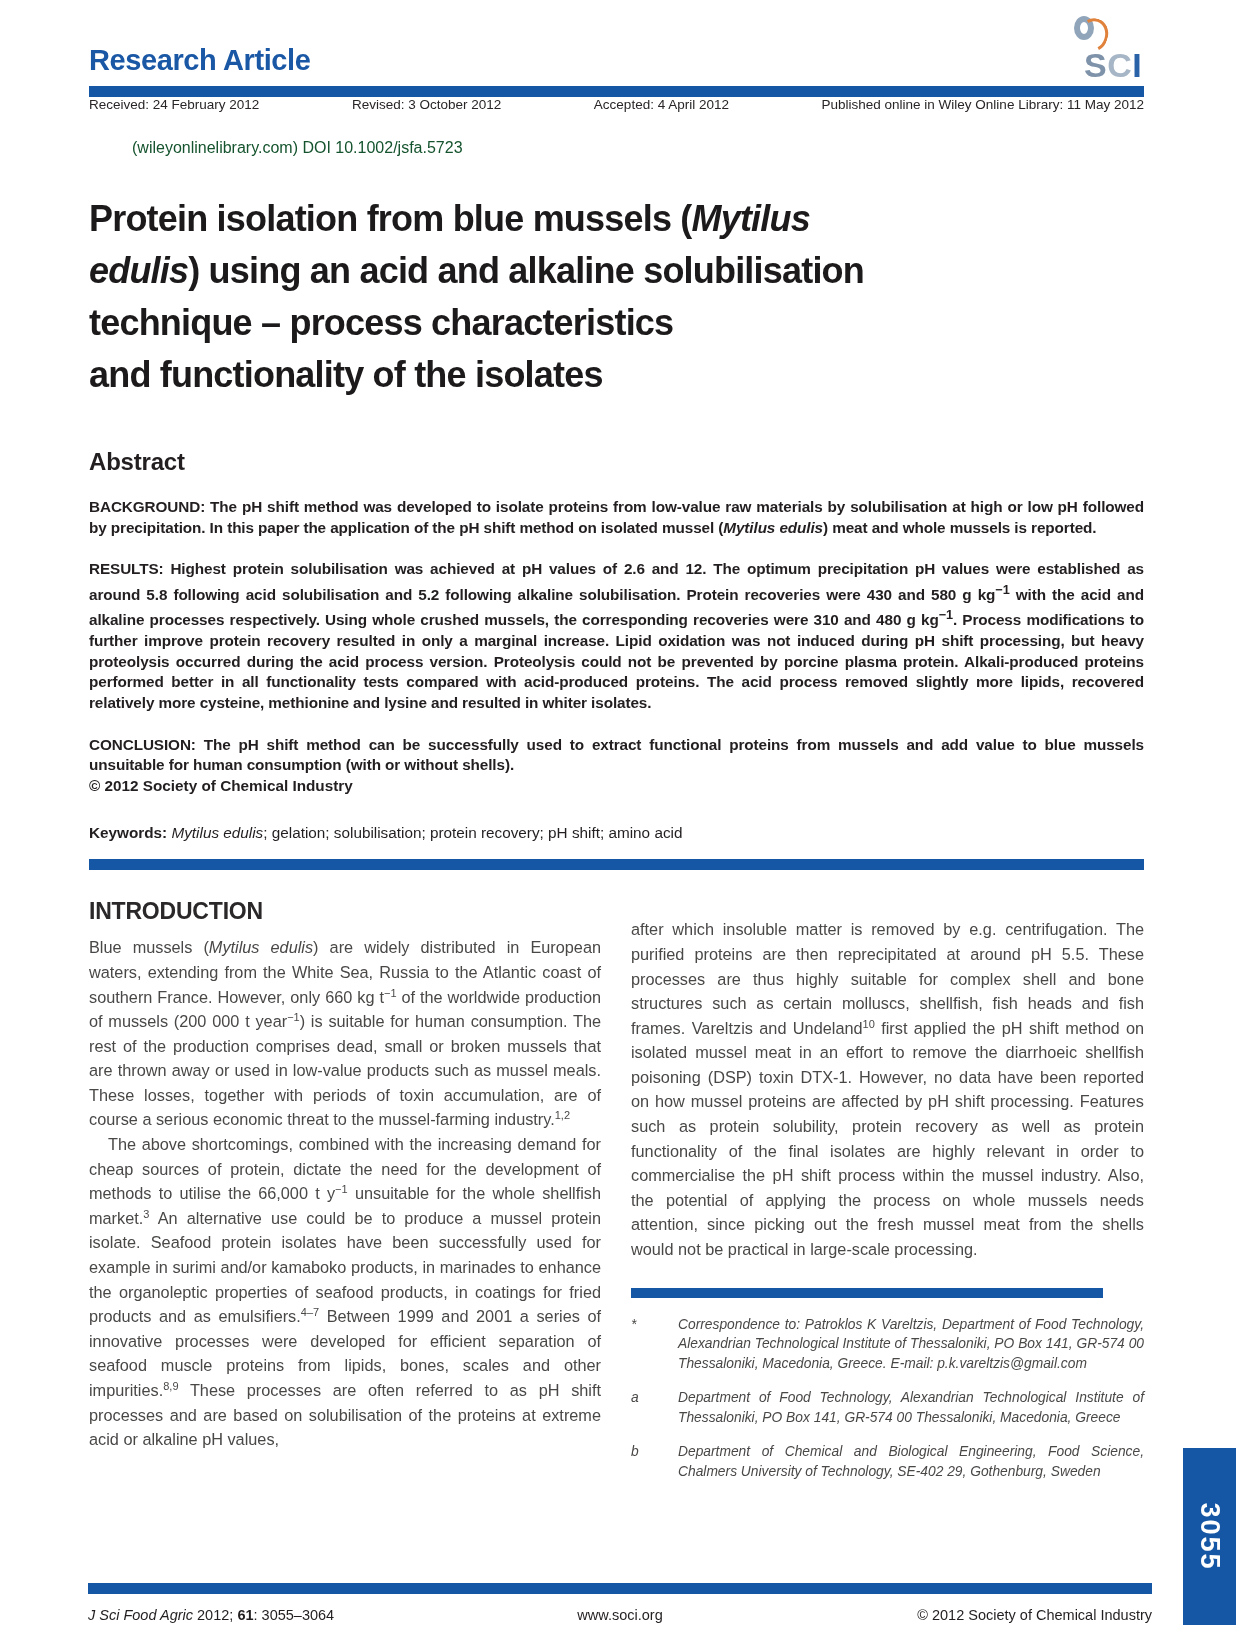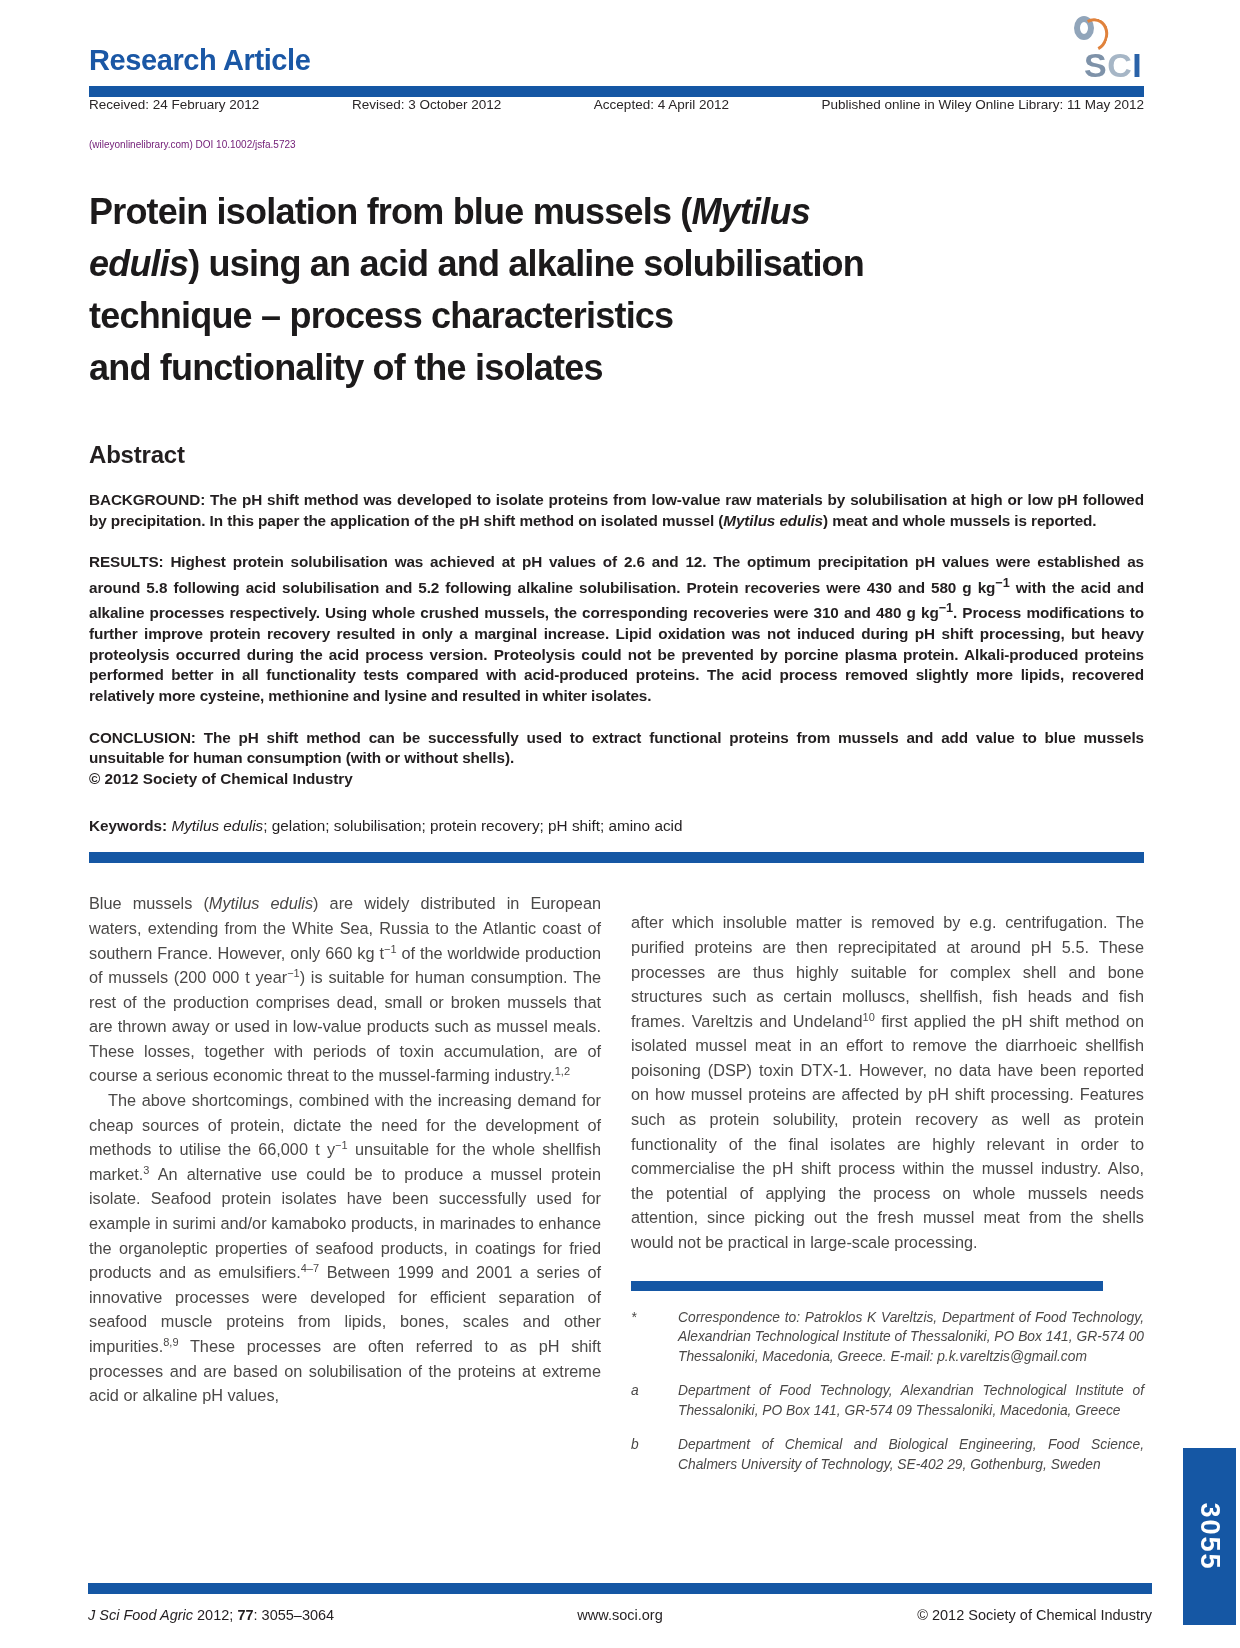--- a/index.html
+++ b/index.html
@@ -67,21 +67,21 @@
   .sci-i { color: #2a62a8; }
 
   .blue-bar { height: 11px; background: #1557a4; margin-top: 9px; }
 
   .dates-row {
     display: flex;
     justify-content: space-between;
     font-size: 13.5px;
     color: #2a2627;
   }
-  .doi-line { margin-top: 27px; font-size: 10px; color: #701a75; }
+  .doi-line { margin-top: 27px; font-size: 16px; color: #14532d; margin-left: 43px; }
 
   
   .article-title {
     margin-top: 36px;
     font-size: 36px;
     font-weight: 700;
     line-height: 52px;
     letter-spacing: -0.8px;
     color: #1c1a1b;
   }
@@ -230,50 +230,51 @@
     <p class="abstract-para">BACKGROUND: The pH shift method was developed to isolate proteins from low-value raw materials by solubilisation at high or low pH followed by precipitation. In this paper the application of the pH shift method on isolated mussel (<i>Mytilus edulis</i>) meat and whole mussels is reported.</p>
     <p class="abstract-para">RESULTS: Highest protein solubilisation was achieved at pH values of 2.6 and 12. The optimum precipitation pH values were established as around 5.8 following acid solubilisation and 5.2 following alkaline solubilisation. Protein recoveries were 430 and 580 g kg<sup>−1</sup> with the acid and alkaline processes respectively. Using whole crushed mussels, the corresponding recoveries were 310 and 480 g kg<sup>−1</sup>. Process modifications to further improve protein recovery resulted in only a marginal increase. Lipid oxidation was not induced during pH shift processing, but heavy proteolysis occurred during the acid process version. Proteolysis could not be prevented by porcine plasma protein. Alkali-produced proteins performed better in all functionality tests compared with acid-produced proteins. The acid process removed slightly more lipids, recovered relatively more cysteine, methionine and lysine and resulted in whiter isolates.</p>
     <p class="abstract-para">CONCLUSION: The pH shift method can be successfully used to extract functional proteins from mussels and add value to blue mussels unsuitable for human consumption (with or without shells).</p>
     <div class="copyright-line">© 2012 Society of Chemical Industry</div>
     <div class="keywords-line"><b>Keywords:</b> <i>Mytilus edulis</i>; gelation; solubilisation; protein recovery; pH shift; amino acid</div>
 
     <div class="rule-bar"></div>
 
     <div class="columns">
       <div class="col-left">
+        <h3 class="section-heading">INTRODUCTION</h3>
         <p class="body-para">Blue mussels (<i>Mytilus edulis</i>) are widely distributed in European waters, extending from the White Sea, Russia to the Atlantic coast of southern France. However, only 660 kg t<sup>−1</sup> of the worldwide production of mussels (200 000 t year<sup>−1</sup>) is suitable for human consumption. The rest of the production comprises dead, small or broken mussels that are thrown away or used in low-value products such as mussel meals. These losses, together with periods of toxin accumulation, are of course a serious economic threat to the mussel-farming industry.<sup>1,2</sup></p>
         <p class="body-para para-indent">The above shortcomings, combined with the increasing demand for cheap sources of protein, dictate the need for the development of methods to utilise the 66,000 t y<sup>−1</sup> unsuitable for the whole shellfish market.<sup>3</sup> An alternative use could be to produce a mussel protein isolate. Seafood protein isolates have been successfully used for example in surimi and/or kamaboko products, in marinades to enhance the organoleptic properties of seafood products, in coatings for fried products and as emulsifiers.<sup>4–7</sup> Between 1999 and 2001 a series of innovative processes were developed for efficient separation of seafood muscle proteins from lipids, bones, scales and other impurities.<sup>8,9</sup> These processes are often referred to as pH shift processes and are based on solubilisation of the proteins at extreme acid or alkaline pH values,</p>
       </div>
       <div class="col-right">
         <p class="body-para first-right-para">after which insoluble matter is removed by e.g. centrifugation. The purified proteins are then reprecipitated at around pH 5.5. These processes are thus highly suitable for complex shell and bone structures such as certain molluscs, shellfish, fish heads and fish frames. Vareltzis and Undeland<sup>10</sup> first applied the pH shift method on isolated mussel meat in an effort to remove the diarrhoeic shellfish poisoning (DSP) toxin DTX-1. However, no data have been reported on how mussel proteins are affected by pH shift processing. Features such as protein solubility, protein recovery as well as protein functionality of the final isolates are highly relevant in order to commercialise the pH shift process within the mussel industry. Also, the potential of applying the process on whole mussels needs attention, since picking out the fresh mussel meat from the shells would not be practical in large-scale processing.</p>
 
         <div class="footnote-block">
           <div class="fn-rule"></div>
           <div class="footnote">
             <span class="fn-marker">*</span>
             <span class="fn-text">Correspondence to: Patroklos K Vareltzis, Department of Food Technology, Alexandrian Technological Institute of Thessaloniki, PO Box 141, GR-574 00 Thessaloniki, Macedonia, Greece. E-mail: p.k.vareltzis@gmail.com</span>
           </div>
           <div class="footnote">
             <span class="fn-marker">a</span>
-            <span class="fn-text">Department of Food Technology, Alexandrian Technological Institute of Thessaloniki, PO Box 141, GR-574 09 Thessaloniki, Macedonia, Greece</span>
+            <span class="fn-text">Department of Food Technology, Alexandrian Technological Institute of Thessaloniki, PO Box 141, GR-574 00 Thessaloniki, Macedonia, Greece</span>
           </div>
           <div class="footnote">
             <span class="fn-marker">b</span>
             <span class="fn-text">Department of Chemical and Biological Engineering, Food Science, Chalmers University of Technology, SE-402 29, Gothenburg, Sweden</span>
           </div>
         </div>
       </div>
     </div>
 
   </div>
 
   <div class="footer">
     <div class="footer-bar"></div>
     <div class="footer-row">
-      <span class="footer-left"><i>J Sci Food Agric</i> 2012; <b>77</b>: 3055–3064</span>
+      <span class="footer-left"><i>J Sci Food Agric</i> 2012; <b>61</b>: 3055–3064</span>
       <span class="footer-center">www.soci.org</span>
       <span class="footer-right">© 2012 Society of Chemical Industry</span>
     </div>
   </div>
 
   <div class="page-tab">
     <span>3055</span>
   </div>
 </div>
 

